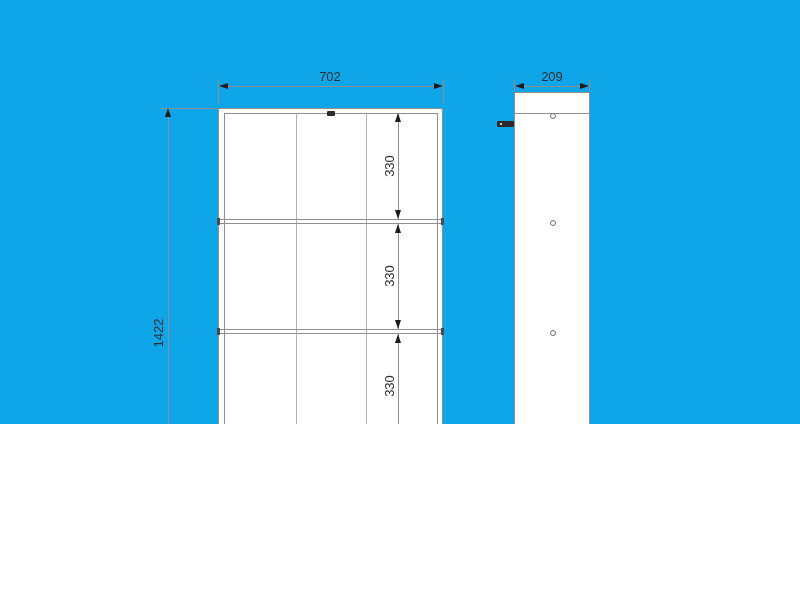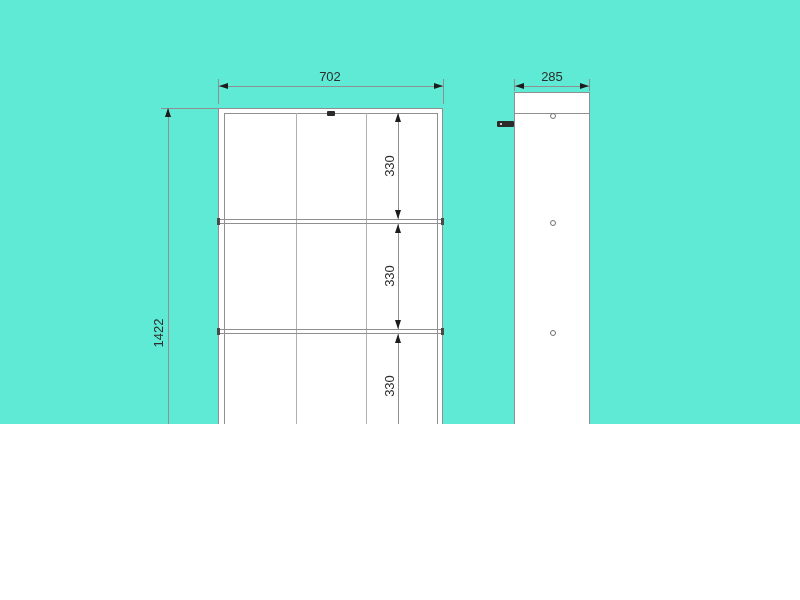--- a/index.html
+++ b/index.html
@@ -1,17 +1,17 @@
 <!DOCTYPE html>
 <html><head>
 <meta charset="utf-8">
 <style>
   html,body{margin:0;padding:0;background:#ffffff;}
   .canvas{
-    position:relative;width:800px;height:424px;background:#5eead4;
+    position:relative;width:800px;height:424px;background:#0ea5e9;
     font-family:"Liberation Sans",sans-serif;overflow:hidden;
   }
   .ln{position:absolute;background:#8f8f8f;}
   .ln.thin{background:#b0b0b0;}
   .box{position:absolute;border:1px solid #8f8f8f;background:#ffffff;box-sizing:content-box;}
   .hole{position:absolute;width:4px;height:4px;border:1px solid #6f6f6f;border-radius:50%;background:#ffffff;}
   .tick{position:absolute;width:3px;height:7px;background:#4a4a4a;}
   .hw{position:absolute;background:#2b2b2b;}
   .dot{position:absolute;width:2px;height:2px;border-radius:50%;background:#ffffff;}
   .dimtext{
@@ -78,21 +78,21 @@
   <div class="ln" style="left:218px;top:86px;width:226px;height:1px;"></div>
   <div class="arr left" style="left:219px;top:83px;"></div>
   <div class="arr right" style="left:434px;top:83px;"></div>
   <div class="dimtext" style="left:308px;top:70px;width:44px;">702</div>
 
   <div class="ln" style="left:514px;top:79px;width:1px;height:12px;"></div>
   <div class="ln" style="left:589px;top:79px;width:1px;height:12px;"></div>
   <div class="ln" style="left:514px;top:86px;width:76px;height:1px;"></div>
   <div class="arr left" style="left:515px;top:83px;"></div>
   <div class="arr right" style="left:580px;top:83px;"></div>
-  <div class="dimtext" style="left:532px;top:70px;width:40px;">285</div>
+  <div class="dimtext" style="left:532px;top:70px;width:40px;">209</div>
 
   <div class="ln" style="left:161px;top:108px;width:57px;height:1px;"></div>
   <div class="ln" style="left:161px;top:555px;width:16px;height:1px;"></div>
   <div class="ln" style="left:168px;top:108px;width:1px;height:448px;"></div>
   <div class="arr up" style="left:165px;top:108px;"></div>
   <div class="arr down" style="left:165px;top:547px;"></div>
   <div class="dimtext vtext" style="left:137px;top:326px;width:44px;">1422</div>
 
   <div class="ln" style="left:398px;top:113px;width:1px;height:106px;"></div>
   <div class="arr up" style="left:395px;top:113px;"></div>

